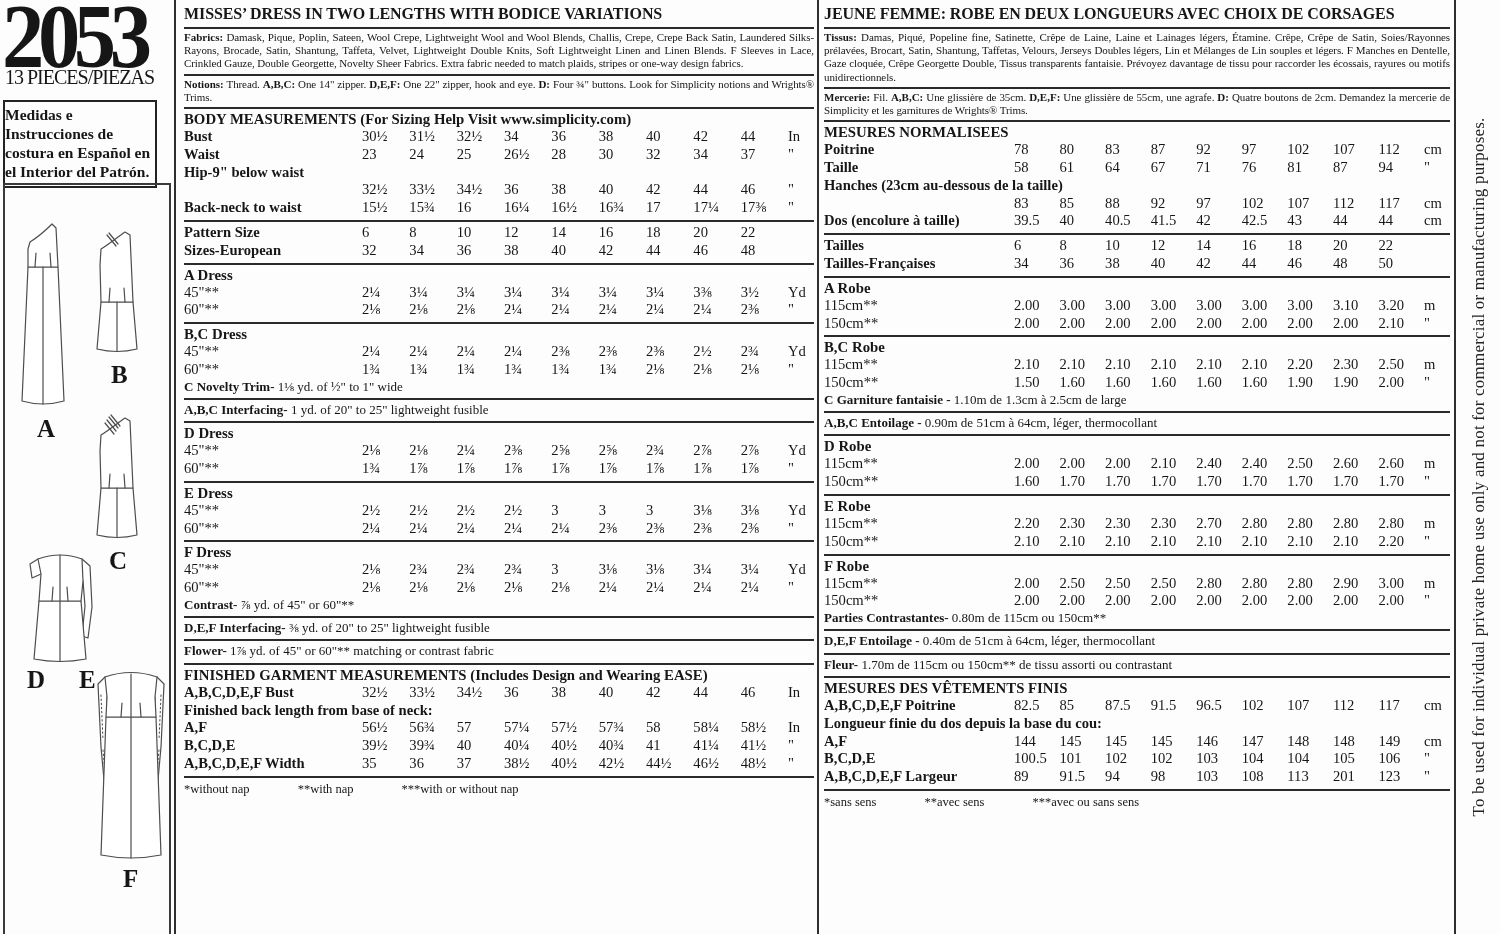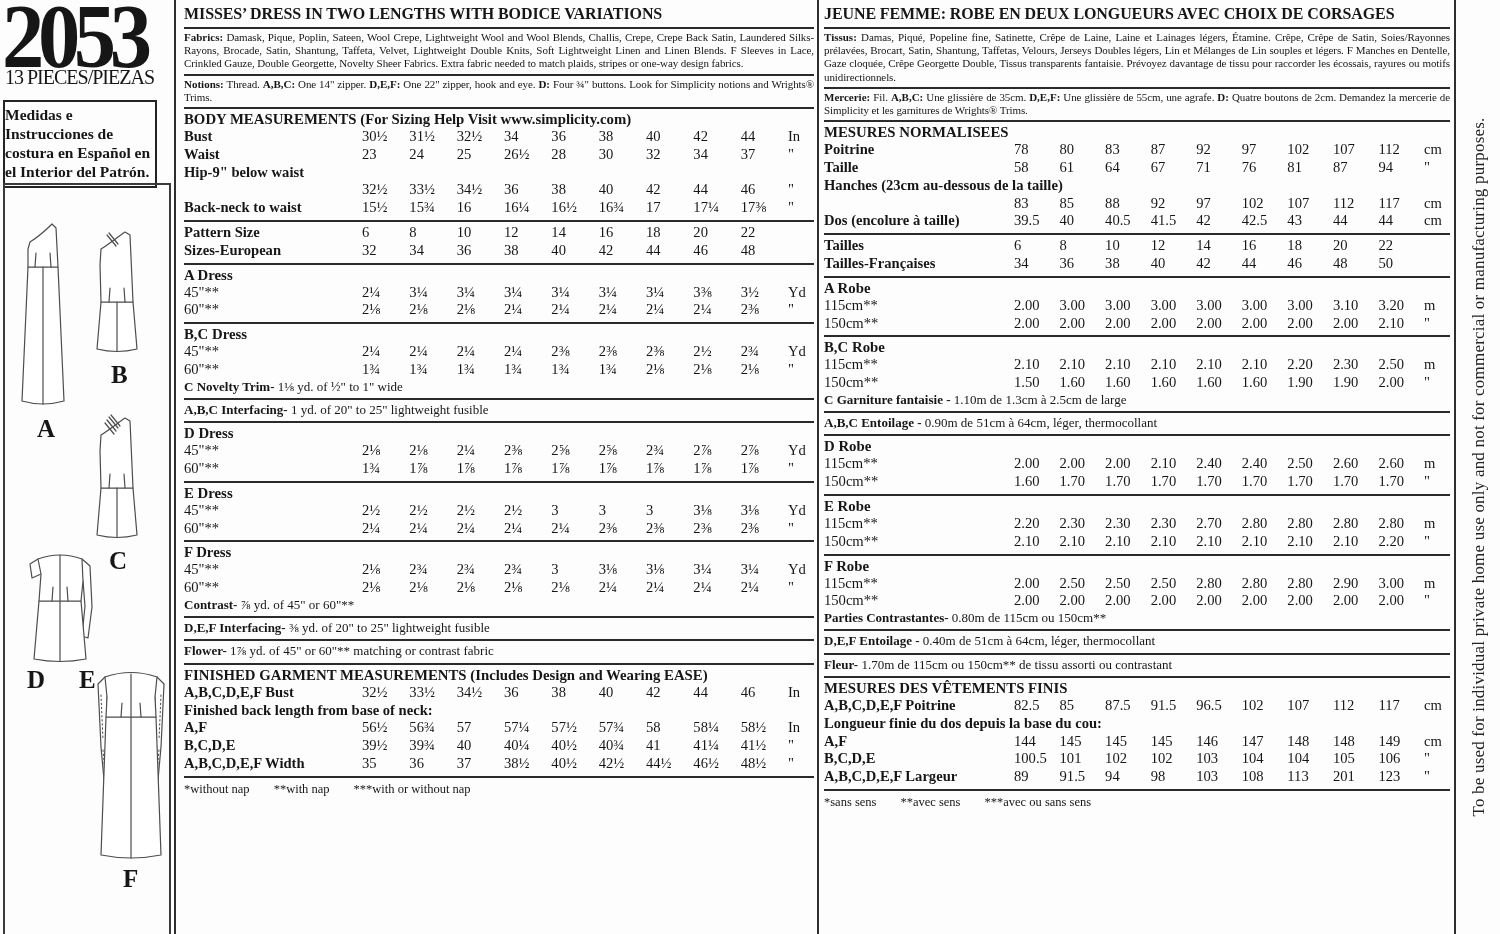--- a/index.html
+++ b/index.html
@@ -31,21 +31,21 @@
   h1{font-size:16px;margin:0 0 1px 0;letter-spacing:-.1px}
   h2{font-size:14.8px;margin:0}
   .para{margin:0;font-size:11px;line-height:1.2;text-align:justify;letter-spacing:-.1px}
   .para b{letter-spacing:0}
   .note{margin:0;font-size:13px;line-height:1.25}
   .table{--lw:178px;font-size:14.6px}
   #col-fr .table{--lw:190px}
   .t-row{display:grid;grid-template-columns:var(--lw) repeat(9,1fr) 26px;line-height:1.22}
   .t-wide{font-weight:700;line-height:1.22;font-size:14.6px}
   .b{font-weight:700}
-  .footnotes{display:flex;gap:24px;font-size:12.5px;padding-top:2px}
+  .footnotes{display:flex;gap:48px;font-size:12.5px;padding-top:2px}
 
   
   .side-note-wrap{position:absolute;left:1454px;top:0;width:46px;height:934px;
                   display:flex;align-items:center;justify-content:center;border-left:2px solid #2e2e2e}
   .side-note-wrap span{transform:rotate(-90deg);white-space:nowrap;font-size:17px;letter-spacing:.2px;color:#222}
 </style>
 </head>
 <body>
 
 <div class="page">

